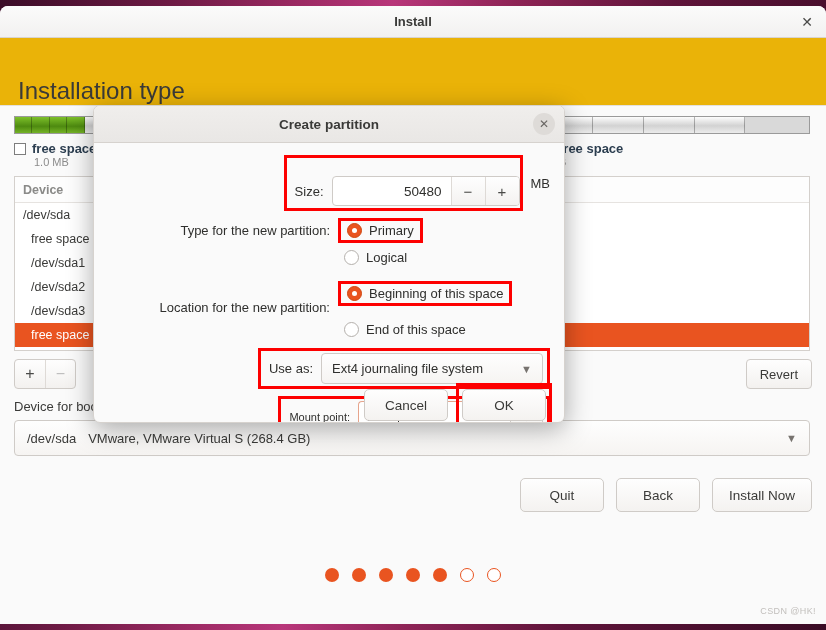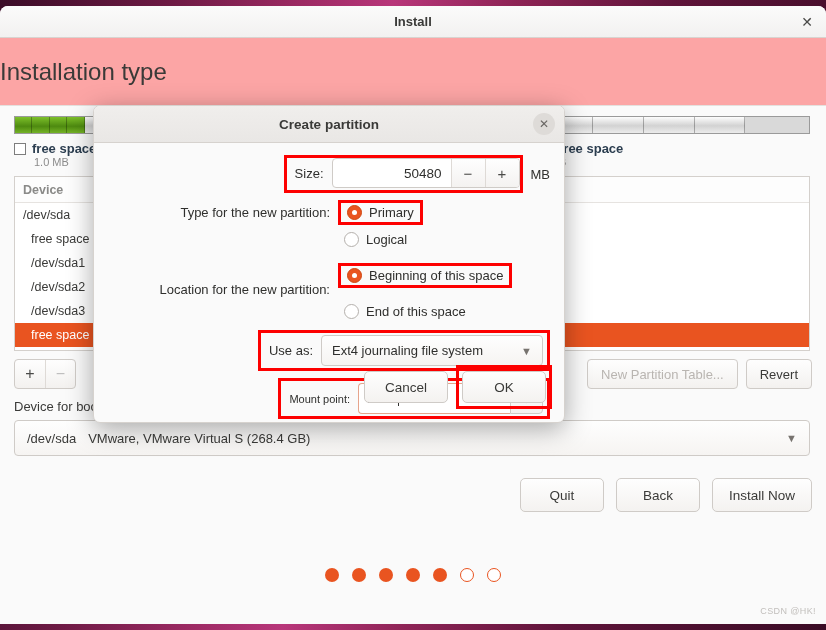--- a/index.html
+++ b/index.html
@@ -43,23 +43,24 @@
   }
   #win-close {
     position: absolute; right: 8px; top: 50%; transform: translateY(-50%);
     width: 22px; height: 22px; border-radius: 50%;
     display: flex; align-items: center; justify-content: center;
     font-size: 14px; color: #4a4a48; cursor: pointer;
   }
 
   
   #page-head {
-    height: 68px; display: flex; align-items: center;
+    height: 68px; display: flex; align-items: flex-end;
+    padding-left: 18px;
     border-bottom: 1px solid #e4e1de;
-    background: #fca5a5;
+    background: #eab308;
   }
   #page-head h1 { font-size: 24px; font-weight: normal; color: #3a3a38; }
 
   
   #content { position: relative; padding: 10px 14px 0 14px; height: 508px; }
 
   
   #part-bar {
     height: 18px; width: 796px;
     border: 1px solid #9a9a9a;
@@ -192,21 +193,21 @@
   #dlg-body { padding: 12px 14px 0 14px; position: relative; }
 
   .frow { display: flex; align-items: center; margin-bottom: 7px; }
   .lbl-right { text-align: right; font-size: 13px; color: #2f2f2d; }
 
   
   .hl { border: 3px solid #fd0000; }
 
   
   #row-size { justify-content: flex-end; }
-  #size-hl { display: flex; align-items: center; padding: 0 0 2px 8px; margin-left: 10px; }
+  #size-hl { display: flex; align-items: center; padding: 18px 0 2px 8px; margin-left: 10px; }
   #size-hl .lb { font-size: 13px; color: #2f2f2d; margin-right: 8px; }
   #size-field {
     display: flex; align-items: center; height: 30px;
     border: 1px solid #cfcbc7; border-radius: 4px; background: #fff;
     overflow: hidden;
   }
   #size-val {
     width: 118px; text-align: right; padding-right: 9px;
     font-size: 13.5px; color: #2f2f2d;
   }
@@ -341,21 +342,20 @@
           <div class="dev-row indent selected">free space</div>
         </div>
     </div>
 
     <div id="pt-toolbar">
       <div class="pm-group">
         <div class="pm-btn">+</div>
         <div class="pm-btn dim">−</div>
       </div>
       <div class="spacer"></div>
-      <div class="flat-btn disabled">New Partition Table...</div>
       <div class="flat-btn">Revert</div>
     </div>
 
     <div id="boot-label">Device for boot loader installation:</div>
     <div id="boot-combo">
       <span class="dev">/dev/sda</span>
       <span class="desc">VMware, VMware Virtual S (268.4 GB)</span>
       <span class="arrow">▼</span>
     </div>
 

